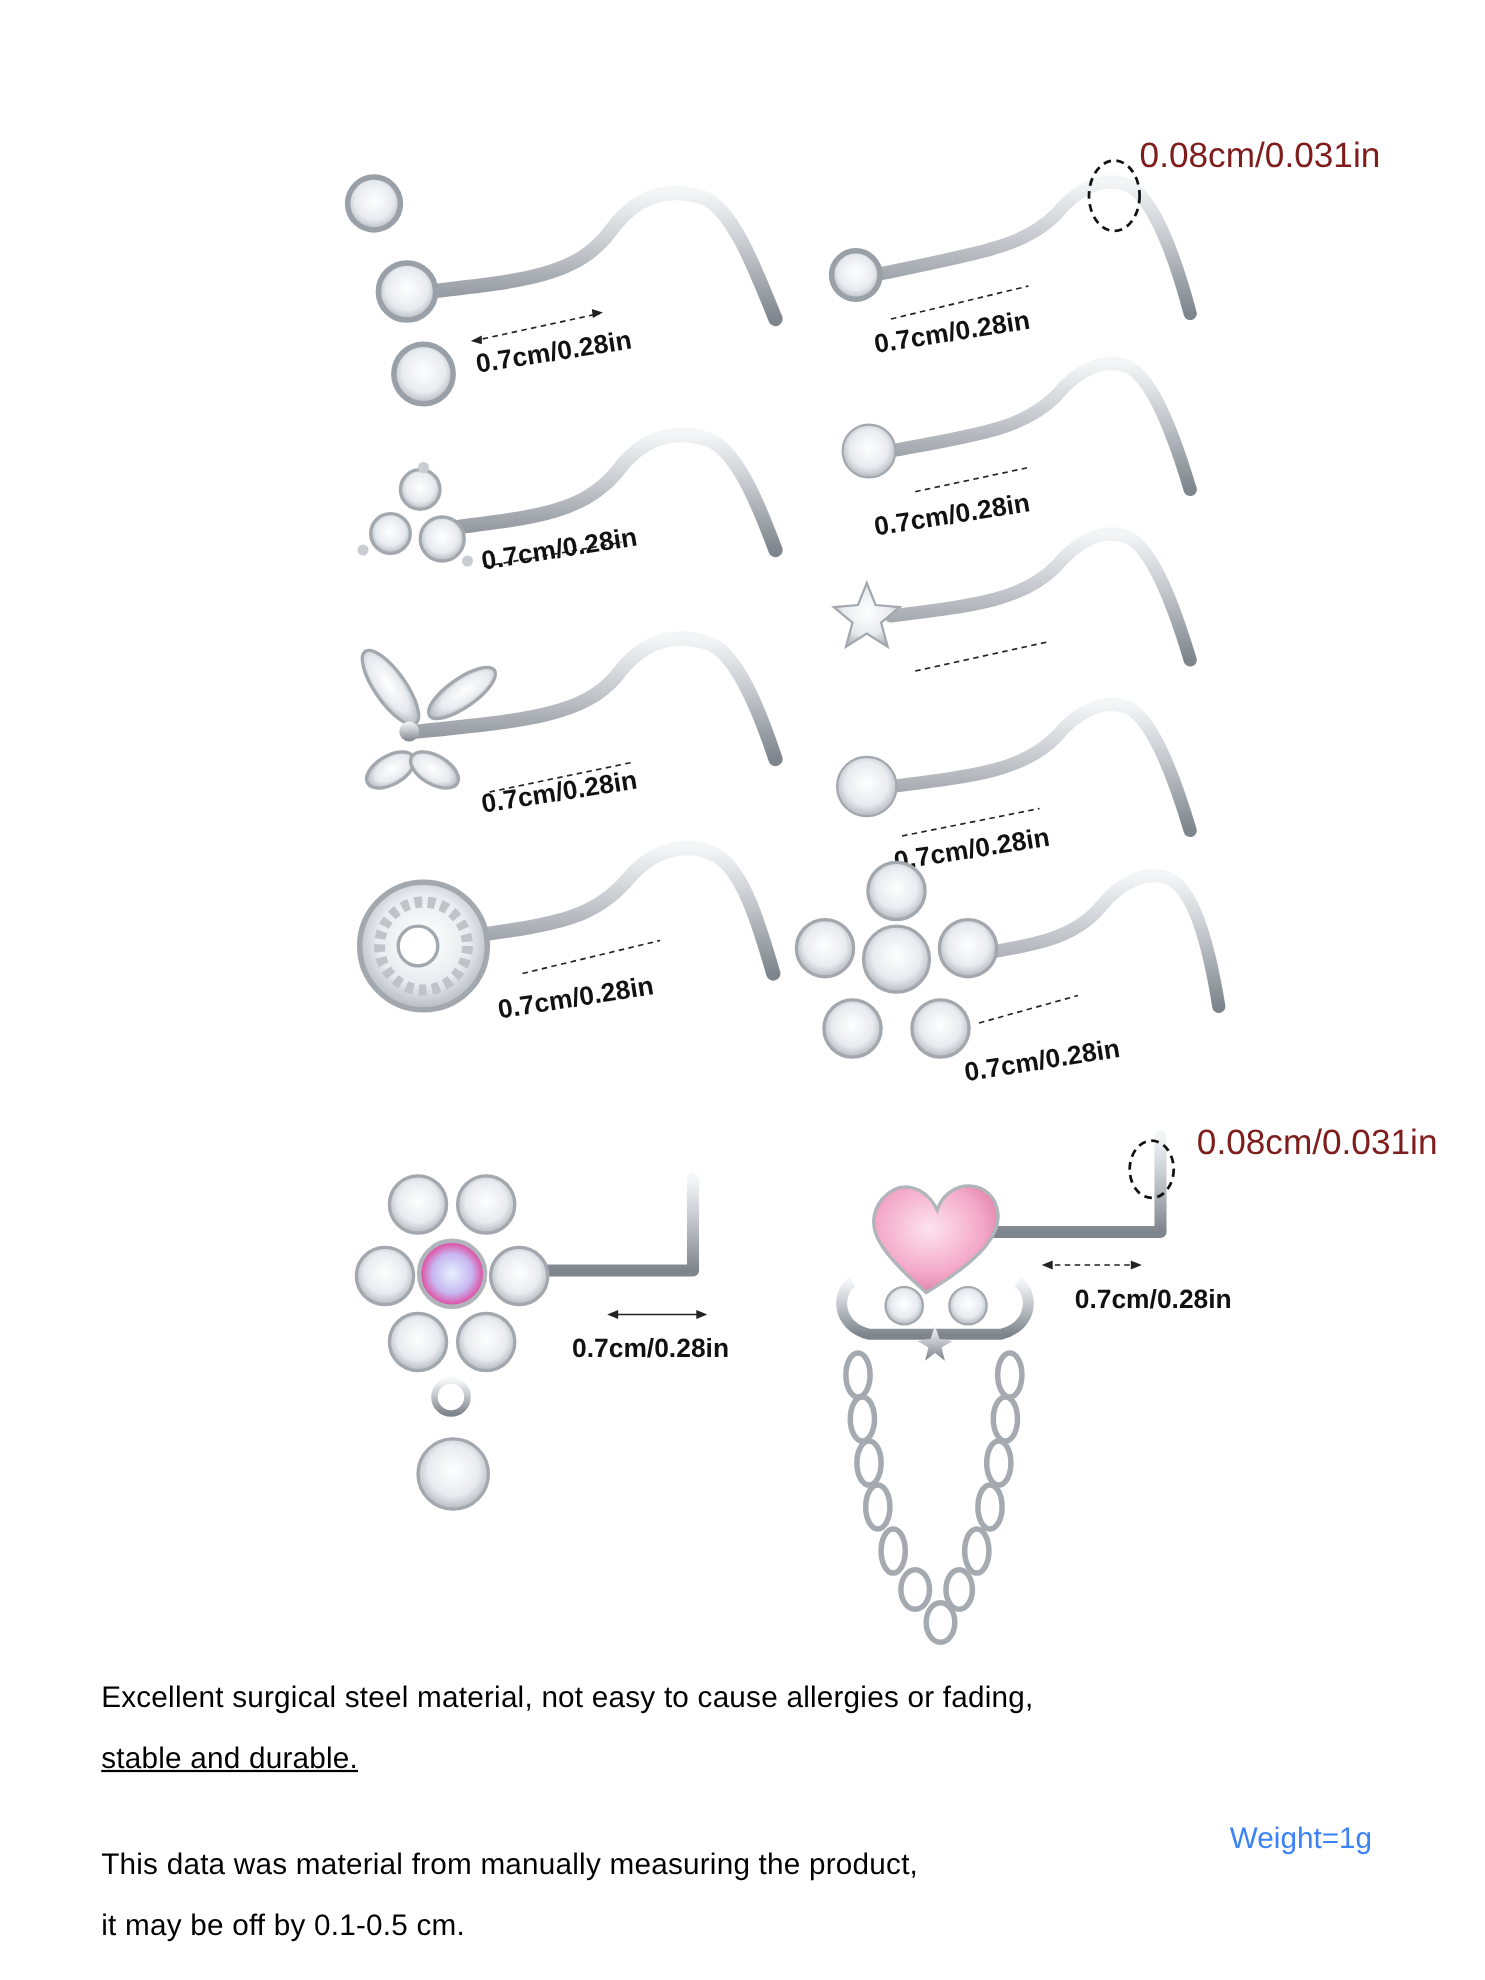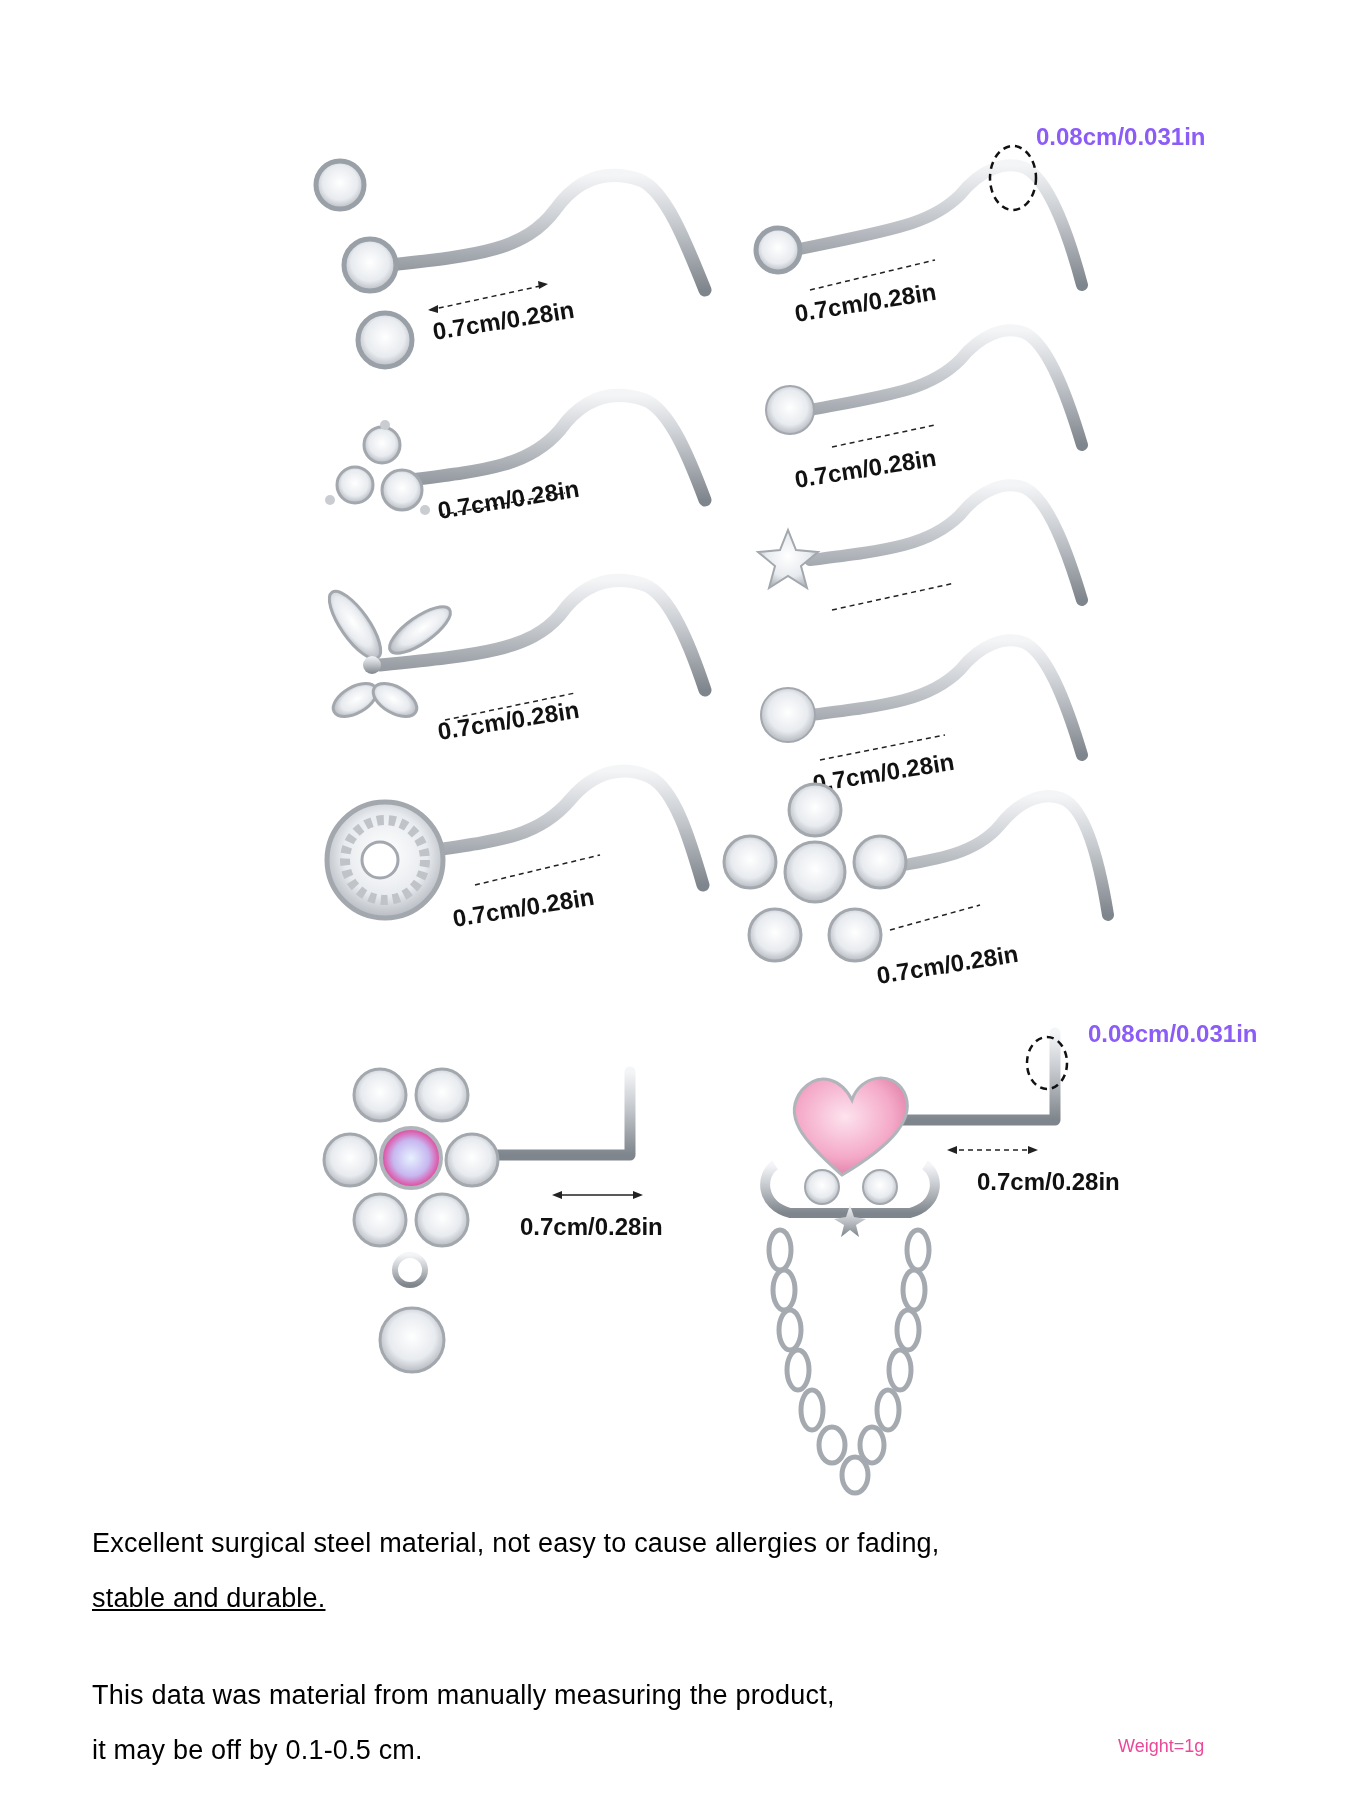--- a/index.html
+++ b/index.html
@@ -1,22 +1,22 @@
 <!DOCTYPE html>
 <html><head>
 <meta charset="utf-8">
 <style>
   html,body{margin:0;padding:0;background:#ffffff;}
   body{width:1350px;height:1800px;position:relative;overflow:hidden;font-family:"Liberation Sans",sans-serif;}
   .piece{position:absolute;}
   .piece svg{position:absolute;left:0;top:0;overflow:visible;}
   .dim{position:absolute;font-family:"Liberation Sans",sans-serif;font-weight:bold;font-size:24px;color:#111;white-space:nowrap;transform-origin:left center;}
-  .gauge{position:absolute;font-family:"Liberation Sans",sans-serif;font-weight:bold;font-size:24px;color:#8b5cf6;white-space:nowrap;}
+  .gauge{position:absolute;font-family:"Liberation Sans",sans-serif;font-weight:normal;font-size:32px;color:#7f1d1d;white-space:nowrap;}
   .desc{position:absolute;left:78px;font-family:"Liberation Sans",sans-serif;font-size:27px;color:#000;white-space:nowrap;letter-spacing:0.2px;margin-left:14px;}
-  .weight{position:absolute;left:1118px;top:1736px;font-family:"Liberation Sans",sans-serif;font-size:18px;color:#ec4899;}
+  .weight{position:absolute;left:1118px;top:1656px;font-family:"Liberation Sans",sans-serif;font-size:27px;color:#3b82f6;}
 </style>
 </head>
 <body>
 
 <svg width="0" height="0" style="position:absolute">
   <defs>
     <linearGradient id="metal" x1="0" y1="0" x2="0" y2="1">
       <stop offset="0" stop-color="#f4f5f7"></stop>
       <stop offset="0.45" stop-color="#c3c7cc"></stop>
       <stop offset="1" stop-color="#7f858c"></stop>

